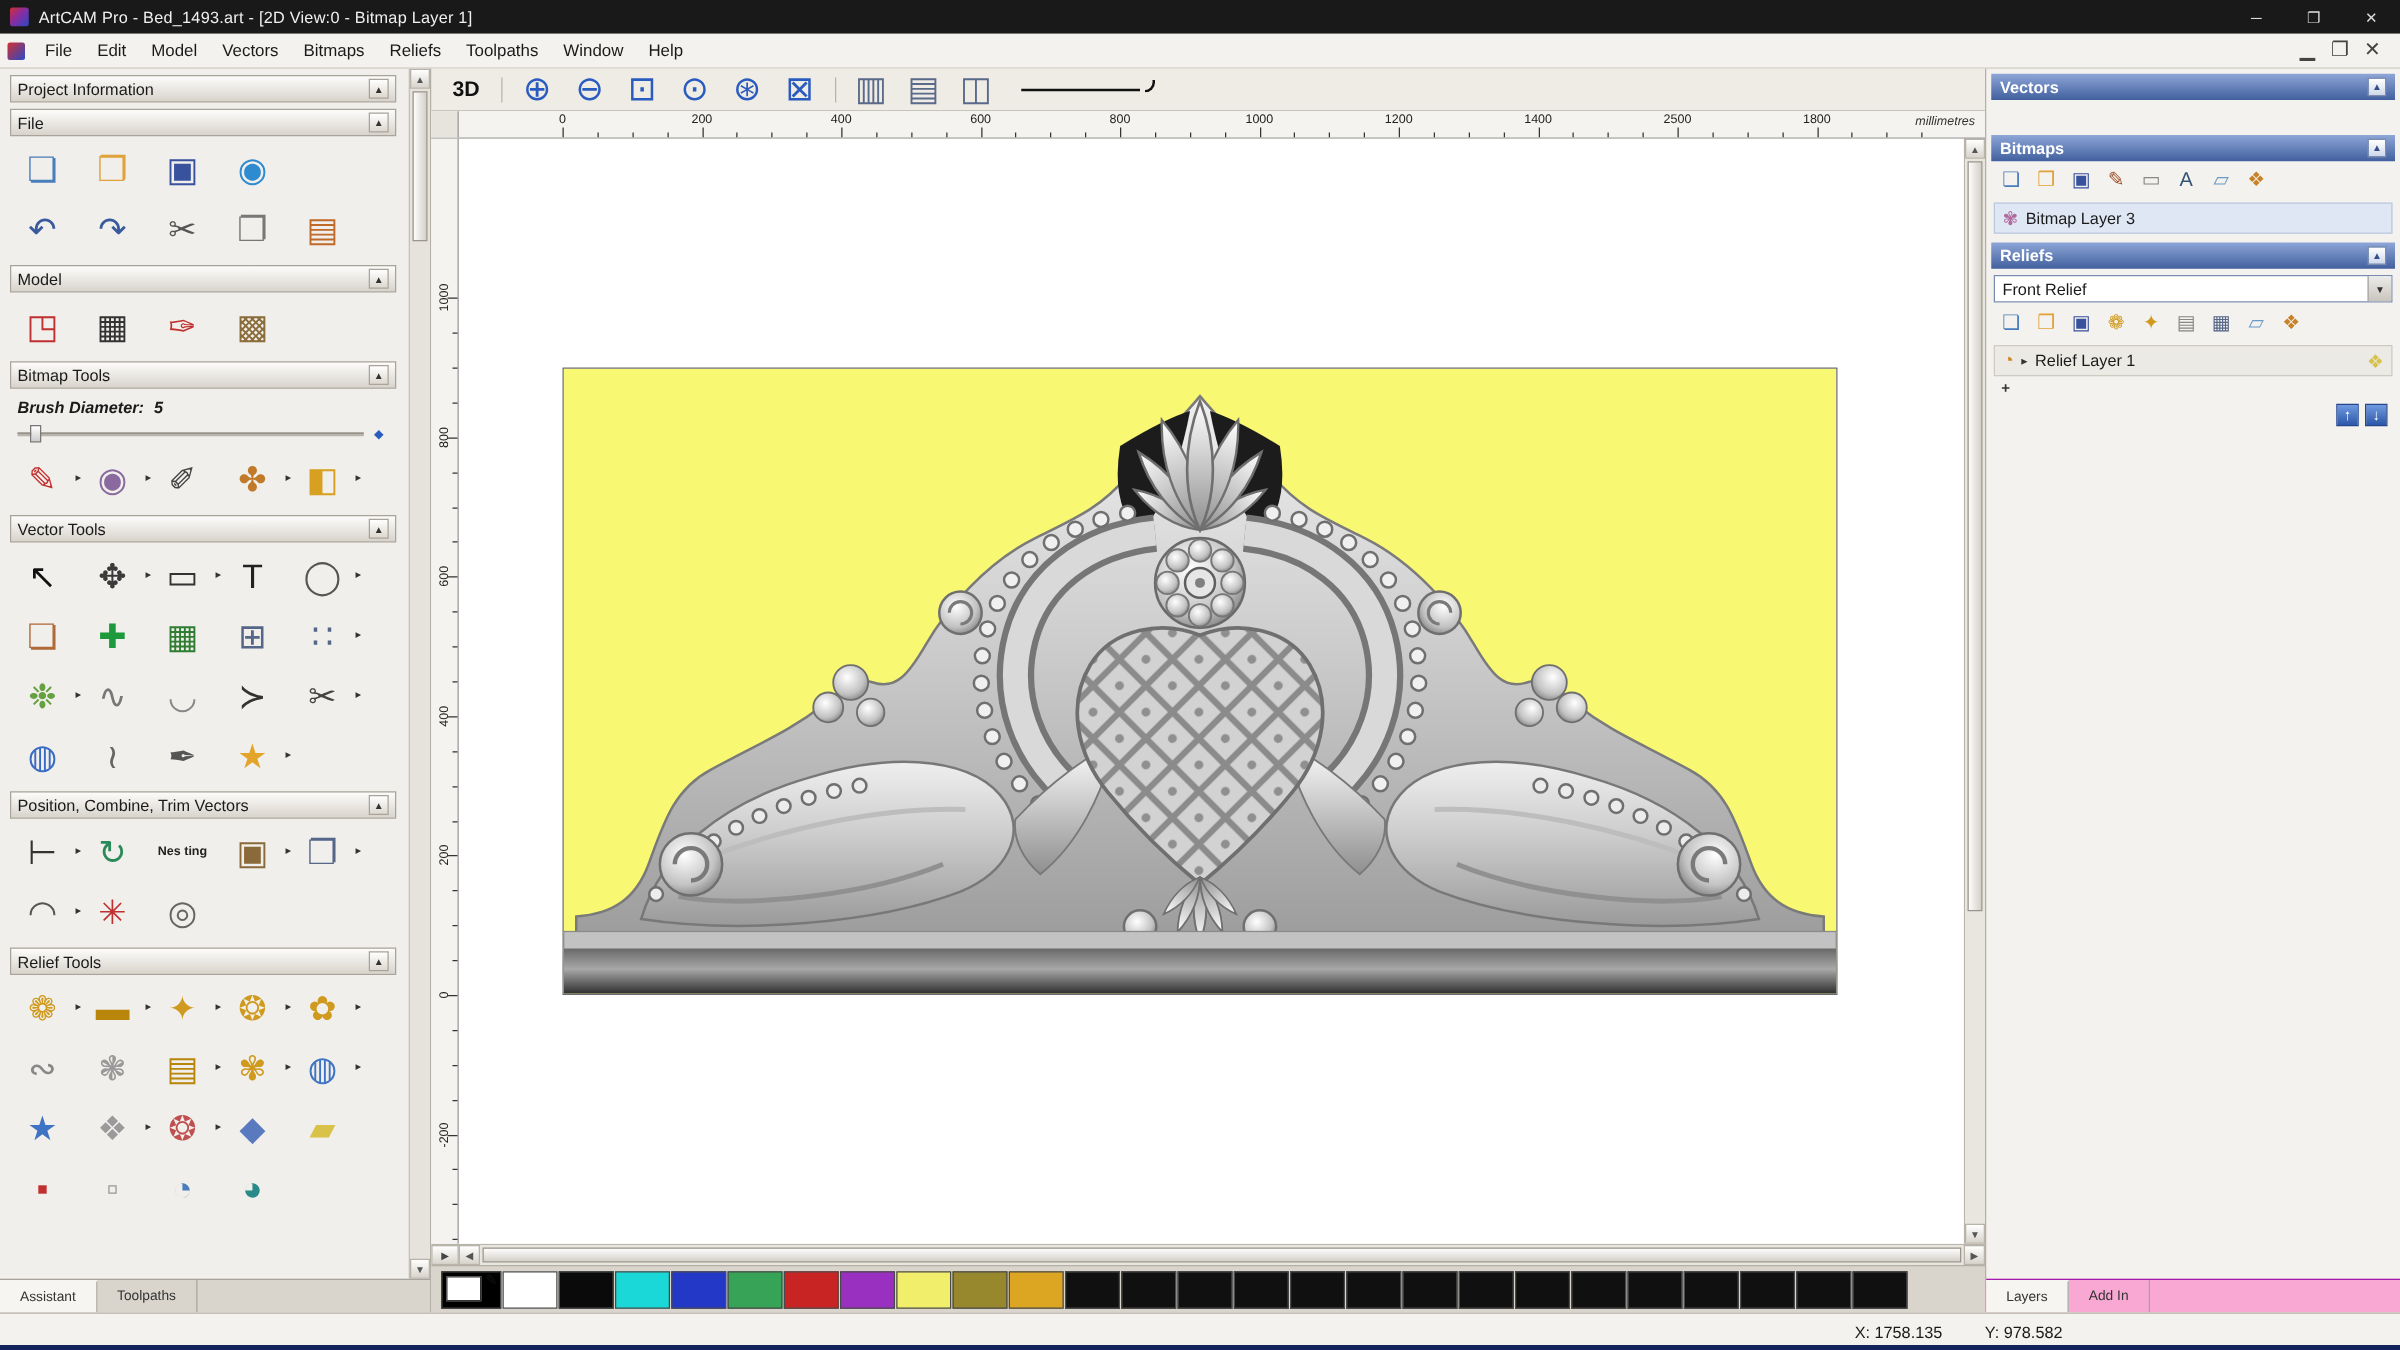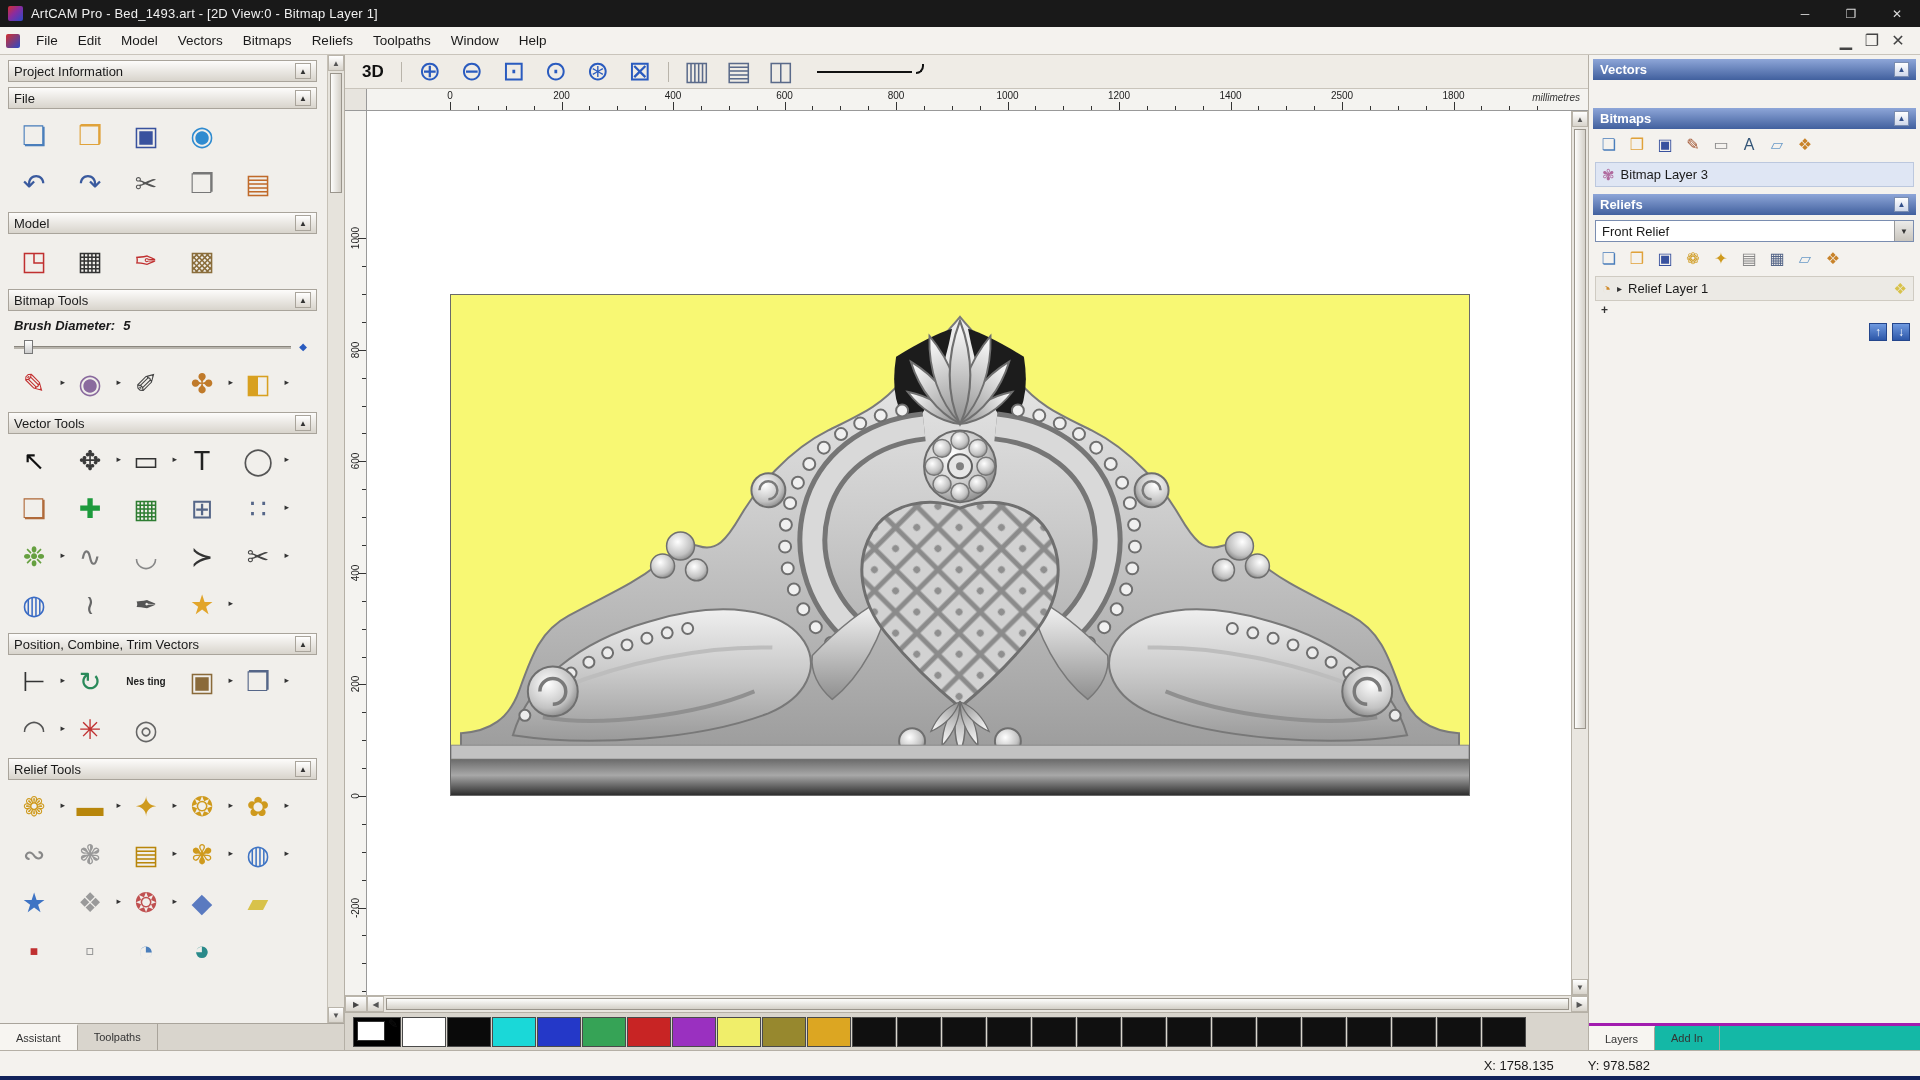--- a/index.html
+++ b/index.html
@@ -85,21 +85,21 @@
 .layer-row{display:flex;align-items:center;gap:6px;height:25px;margin:3px 6px;background:#dfe6f4;border:1px solid #bcc8de;padding:0 6px;font-size:13px;cursor:pointer}
 .layer-row.plain{background:#eceae5;border-color:#cfcbc2}
 .layer-row .exp{font-size:10px;color:#333}
 .layer-row .licon{font-size:15px}
 .layer-row .ric{margin-left:auto;font-size:15px}
 .plus-row{padding:0 0 0 12px;height:14px;font-weight:bold;font-size:12px;color:#333;line-height:12px}
 .relief-select{display:flex;align-items:center;height:22px;margin:3px 6px;border:1px solid #7a8db0;background:#fff;font-size:13px;padding-left:6px;cursor:pointer}
 .dd-btn{margin-left:auto;width:19px;height:100%;background:linear-gradient(#ecebe9,#c9c5bd);border-left:1px solid #999;display:flex;align-items:center;justify-content:center;font-size:8px;color:#333}
 .updown{display:flex;justify-content:flex-end;gap:5px;padding:5px 10px}
 .ud-btn{width:18px;height:18px;background:linear-gradient(#6f9ae0,#2d57a8);color:#fff;display:flex;align-items:center;justify-content:center;font-size:12px;border:1px solid #24468c;cursor:pointer}
-.rp-tabs{margin-top:auto;display:flex;height:27px;background:#14b8a6;border-top:3px solid #a21caf}
+.rp-tabs{margin-top:auto;display:flex;height:27px;background:#f9a8d4;border-top:1px solid #a21caf}
 
 .statusbar{height:30px;background:#f4f2ee;border-top:1px solid #b5b0a6;display:flex;align-items:center;justify-content:flex-end;padding-right:270px;gap:34px;font-size:13px;position:relative}
 .statusbar::after{content:"";position:absolute;left:0;right:0;bottom:0;height:4px;background:#13235b}
 </style>
 </head>
 <body>
 
 <div class="titlebar">
   <span class="logo"></span>
   <span class="title-text">ArtCAM Pro - Bed_1493.art - [2D View:0 - Bitmap Layer 1]</span>

